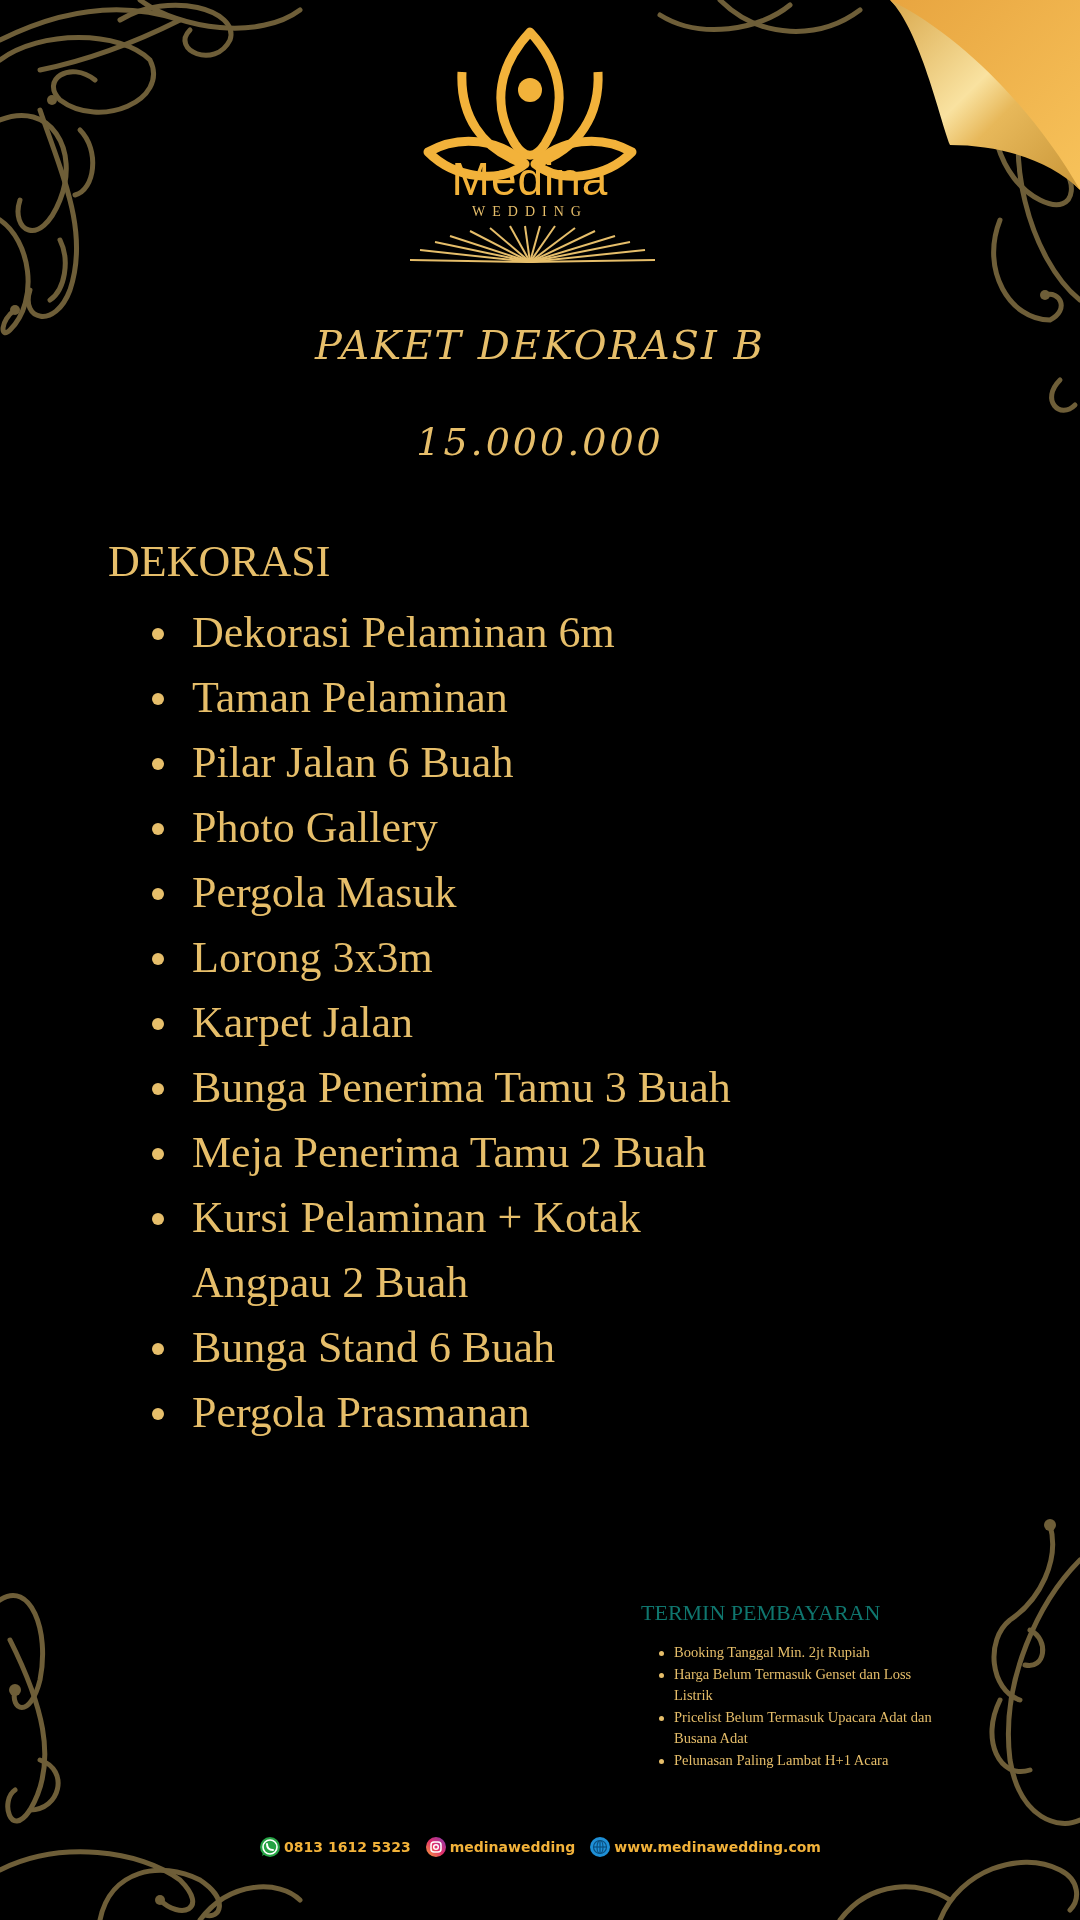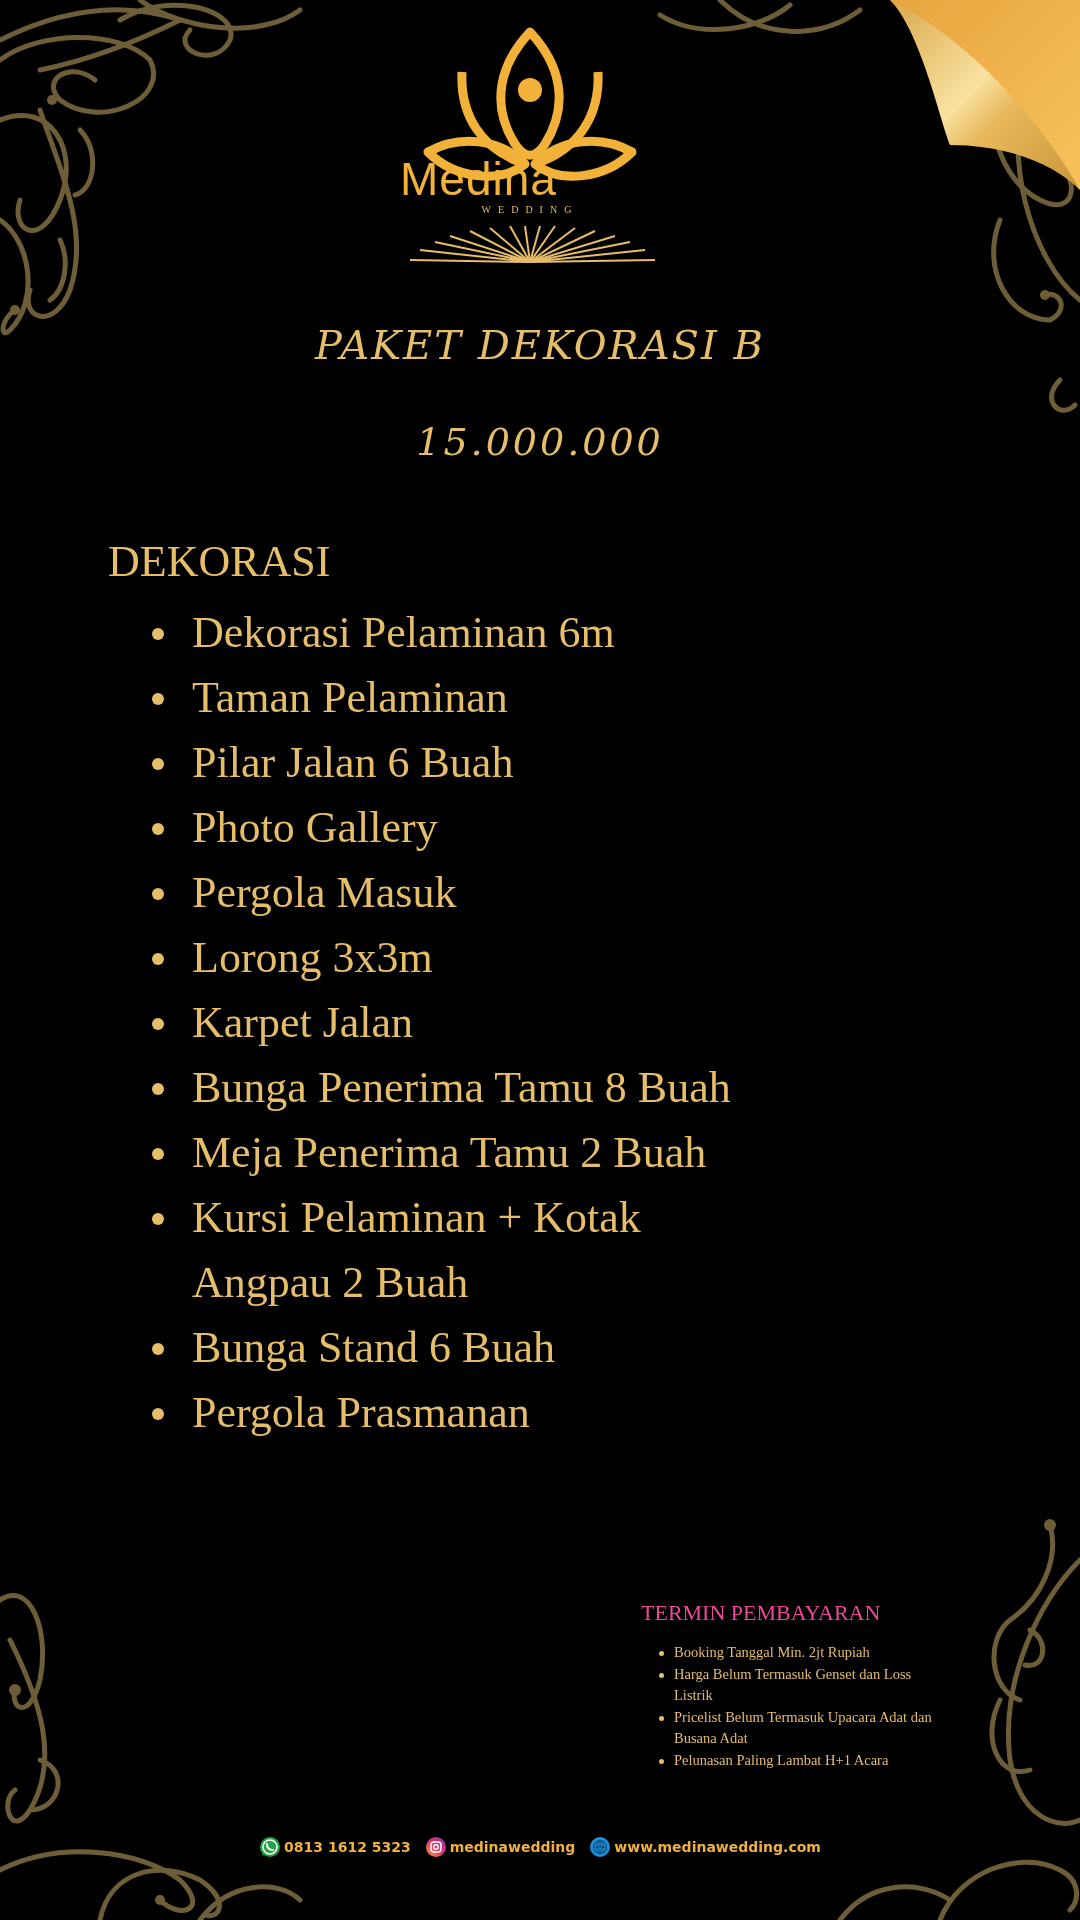--- a/index.html
+++ b/index.html
@@ -4,26 +4,26 @@
 <style>
   html, body { margin: 0; padding: 0; }
   body {
     width: 1080px; height: 1920px; background: #000000; position: relative; overflow: hidden;
     font-family: "DejaVu Serif", "Liberation Serif", serif; color: #E6BE6A;
   }
   .swirls { position: absolute; left: 0; top: 0; width: 1080px; height: 1920px; pointer-events: none; }
   .curl { position: absolute; right: 0; top: 0; width: 200px; height: 200px; }
   .logo { position: absolute; left: 400px; top: 24px; width: 260px; height: 250px; }
   .logo-word {
-    position: absolute; left: 0; width: 260px; top: 128px; text-align: left;
+    position: absolute; left: 0; width: 260px; top: 128px; text-align: center;
     font-family: "Liberation Sans", sans-serif; font-size: 46px; color: #F2B23A; font-weight: 300; letter-spacing: 1px;
   }
   .logo-sub {
     position: absolute; left: 0; width: 260px; top: 180px; text-align: center;
-    font-family: "Liberation Serif", serif; font-size: 10px; letter-spacing: 7px; color: #E6BE6A;
+    font-family: "Liberation Serif", serif; font-size: 14px; letter-spacing: 7px; color: #E6BE6A;
   }
   .title {
     position: absolute; left: 0; width: 1080px; top: 322px; text-align: center;
     font-style: italic; font-size: 40px; letter-spacing: 2px; color: #E6BE6A;
   }
   .price {
     position: absolute; left: 0; width: 1080px; top: 408px; text-align: center;
     font-style: italic; font-size: 38px; letter-spacing: 3px; color: #E6BE6A; margin-top: 12px;
   }
   .section-heading {
@@ -32,21 +32,21 @@
   }
   .items { position: absolute; left: 146px; top: 596px; width: 760px; margin: 4px; padding: 0; list-style: none; }
   .items li {
     position: relative; padding-left: 42px; font-family: "Liberation Serif", serif;
     font-size: 44px; line-height: 65px; color: #E6BE6A;
   }
   .items li::before {
     content: ""; position: absolute; left: 2px; top: 28px; width: 12px; height: 12px; border-radius: 50%; background: #E6BE6A;
   }
   .terms { position: absolute; left: 641px; top: 1600px; width: 300px; }
-  .terms-title { font-family: "Liberation Serif", serif; font-size: 22px; color: #ec4899; margin-bottom: 2px; }
+  .terms-title { font-family: "Liberation Serif", serif; font-size: 22px; color: #0f766e; margin-bottom: 2px; }
   .terms ul { margin: 16px; padding: 0; list-style: none; }
   .terms li {
     position: relative; padding-left: 17px; font-family: "Liberation Serif", serif;
     font-size: 14.5px; line-height: 21.5px; color: #E6BE6A;
   }
   .terms li::before {
     content: ""; position: absolute; left: 2px; top: 9px; width: 5px; height: 5px; border-radius: 50%; background: #E6BE6A;
   }
   .footer {
     position: absolute; left: 0; width: 1080px; top: 1836px; display: flex; justify-content: center; align-items: center; gap: 14px;
@@ -159,21 +159,21 @@
 
 <div class="section-heading">DEKORASI</div>
 <ul class="items">
   <li>Dekorasi Pelaminan 6m</li>
   <li>Taman Pelaminan</li>
   <li>Pilar Jalan 6 Buah</li>
   <li>Photo Gallery</li>
   <li>Pergola Masuk</li>
   <li>Lorong 3x3m</li>
   <li>Karpet Jalan</li>
-  <li>Bunga Penerima Tamu 8 Buah</li>
+  <li>Bunga Penerima Tamu 3 Buah</li>
   <li style="white-space:nowrap">Meja Penerima Tamu 2 Buah</li>
   <li style="width:560px">Kursi Pelaminan + Kotak Angpau 2 Buah</li>
   <li>Bunga Stand 6 Buah</li>
   <li>Pergola Prasmanan</li>
 </ul>
 
 <div class="terms">
   <div class="terms-title">TERMIN PEMBAYARAN</div>
   <ul>
     <li>Booking Tanggal Min. 2jt Rupiah</li>

